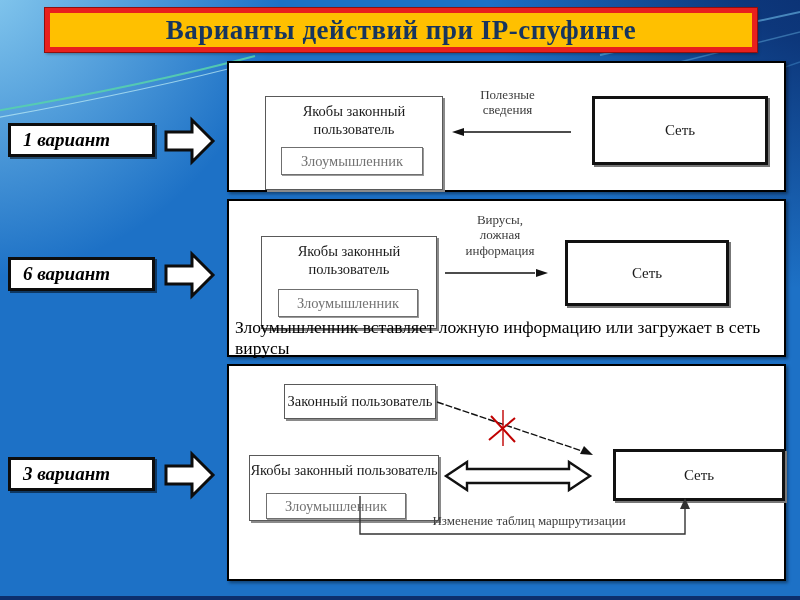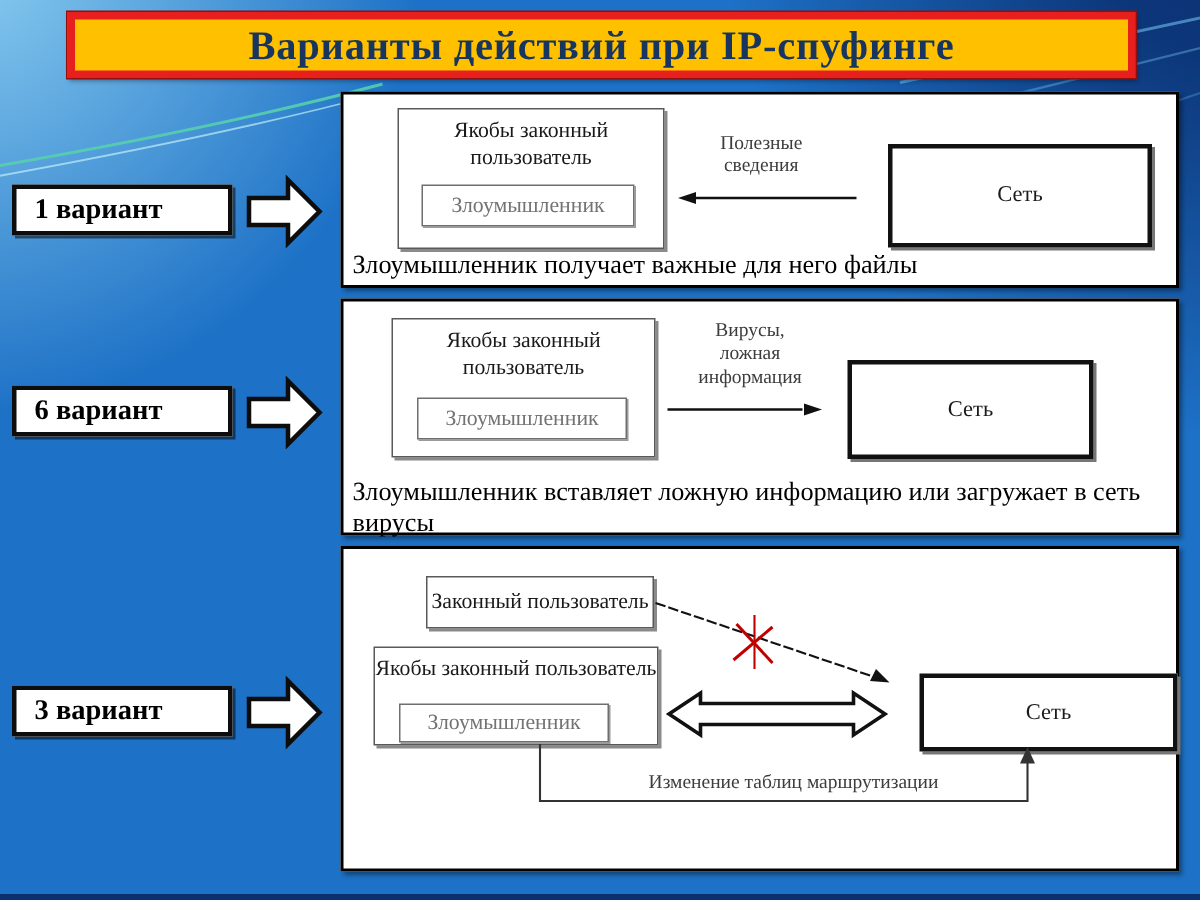--- a/index.html
+++ b/index.html
@@ -24,32 +24,33 @@
     box-shadow:1px 2px 3px rgba(0,0,0,0.35);
   }
   .title-text{font-size:27px;font-weight:bold;color:#17355e;letter-spacing:0.5px;}
 
   .variant-box{
     position:absolute;left:8px;width:147px;height:34px;box-sizing:border-box;
     background:#ffffff;border:3px solid #0d0d0d;
     display:flex;align-items:center;padding-left:12px;
     font-size:19px;font-weight:bold;color:#000;
     box-shadow:2px 2px 0 rgba(0,0,0,0.5);
+    font-style:italic;
   }
   .block-arrow{position:absolute;left:164px;width:52px;height:50px;}
 
   .panel{
     position:absolute;left:227px;width:559px;box-sizing:border-box;
     background:#ffffff;border:2px solid #000;
     box-shadow:2px 2px 3px rgba(0,0,0,0.4);
   }
   .ubox{
     position:absolute;box-sizing:border-box;background:#fff;
     border:1px solid #595959;box-shadow:2px 2px 0 #8a8a8a;
-    text-align:center;font-size:14.5px;color:#1a1a1a;line-height:1.25;padding-top:5px;
+    text-align:center;font-size:14.5px;color:#1a1a1a;line-height:1.25;padding-top:5px;margin-top:24px;
   }
   .ubox-inner{
     position:absolute;box-sizing:border-box;background:#fff;
     border:1px solid #6f6f6f;box-shadow:1px 1px 0 #9a9a9a;
     display:flex;align-items:center;justify-content:center;
     font-size:14.5px;color:#737373;
   }
   .netbox{
     position:absolute;box-sizing:border-box;background:#fff;
     border:3px solid #111;box-shadow:2px 2px 0 #777;
@@ -118,21 +119,20 @@
       </div>
     </div>
     <div class="flow-label" style="left:230px;top:24px;width:97px">Полезные сведения</div>
     <svg class="abs" style="left:222px;top:62px" width="124" height="14">
       <line x1="120" y1="7" x2="12" y2="7" stroke="#111" stroke-width="1.6"></line>
       <polygon points="1,7 13,3 13,11" fill="#111"></polygon>
     </svg>
     <div class="netbox" style="left:343px;top:33px;width:176px;height:69px">
       <span>Сеть</span>
     </div>
-    <div class="caption" style="left:6px;top:103px;width:545px">Злоумышленник получает важные для него файлы</div>
   </div>
 
   <div class="panel" style="top:199px;height:158px">
     <div class="ubox" style="left:32px;top:11px;width:176px;height:93px">
       <span>Якобы законный пользователь</span>
       <div class="ubox-inner" style="left:16px;top:52px;width:140px;height:28px">
         <span>Злоумышленник</span>
       </div>
     </div>
     <div class="flow-label" style="left:228px;top:11px;width:86px">Вирусы, ложная информация</div>

